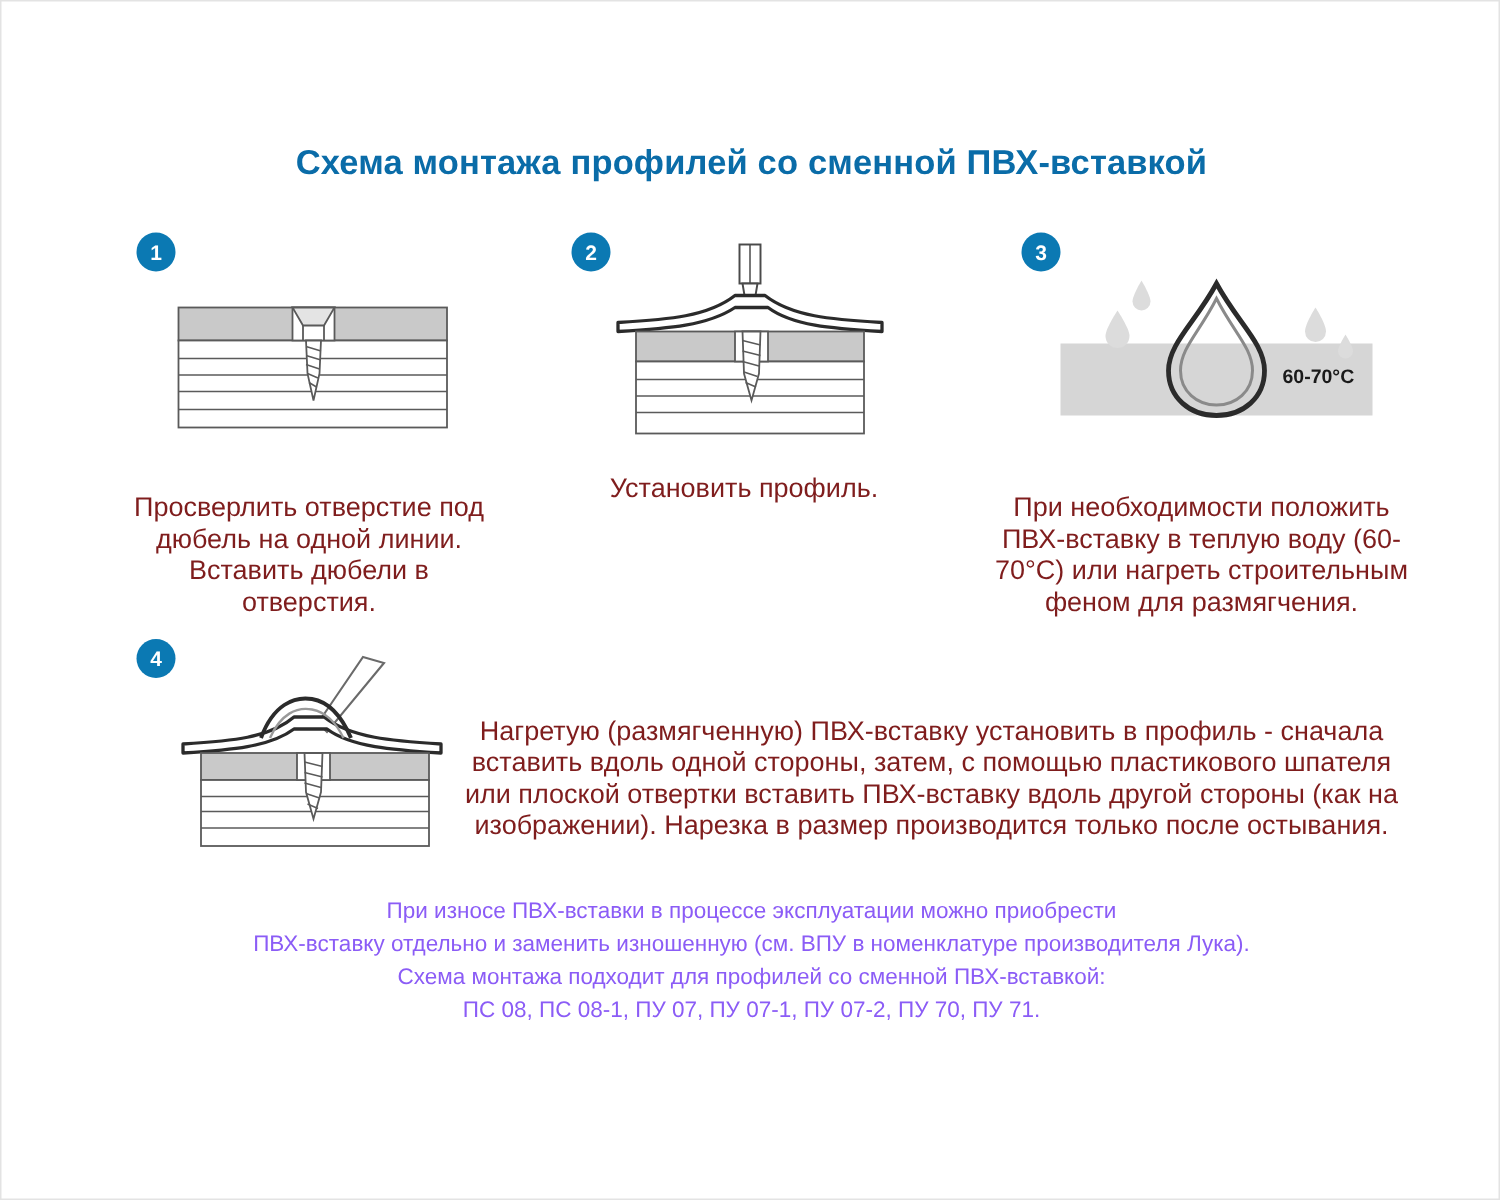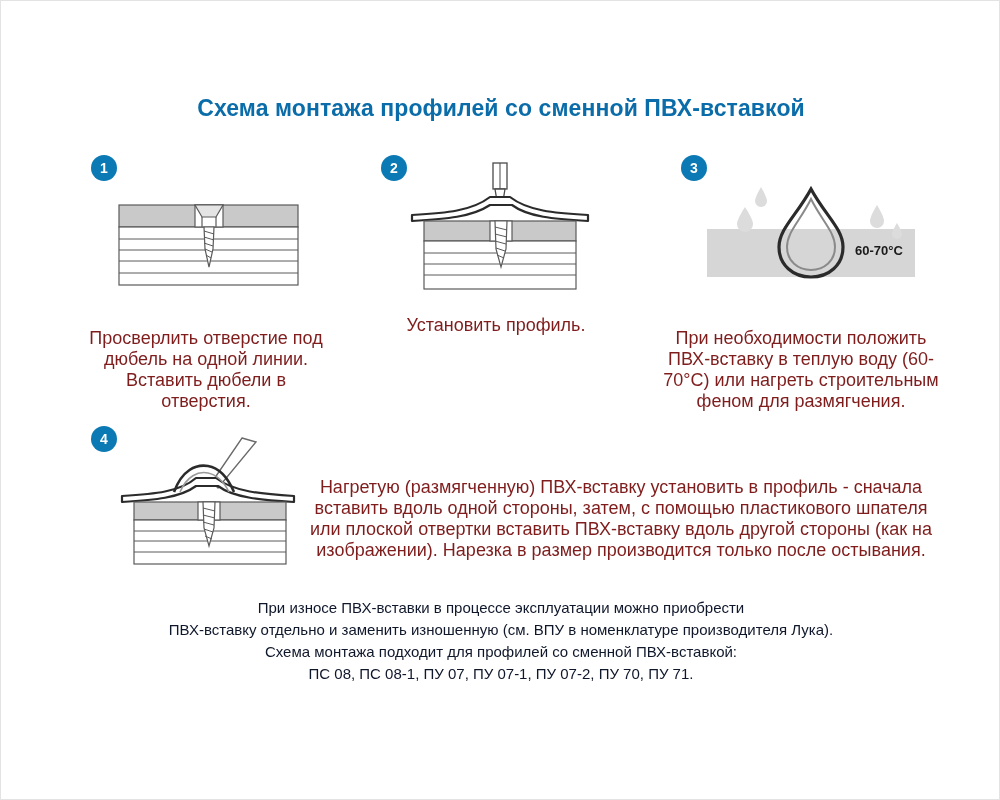--- a/index.html
+++ b/index.html
@@ -83,21 +83,21 @@
 
   
   #footer {
     position: absolute;
     left: 50px;
     top: 596px;
     width: 900px;
     text-align: center;
     font-size: 15px;
     line-height: 22px;
-    color: #0f172a;
+    color: #8b5cf6;
   }
   #footer .line { display: block; }
 </style>
 </head>
 <body>
 
 <div class="page">
 
   <div class="title">Схема монтажа профилей со сменной ПВХ-вставкой</div>
 

